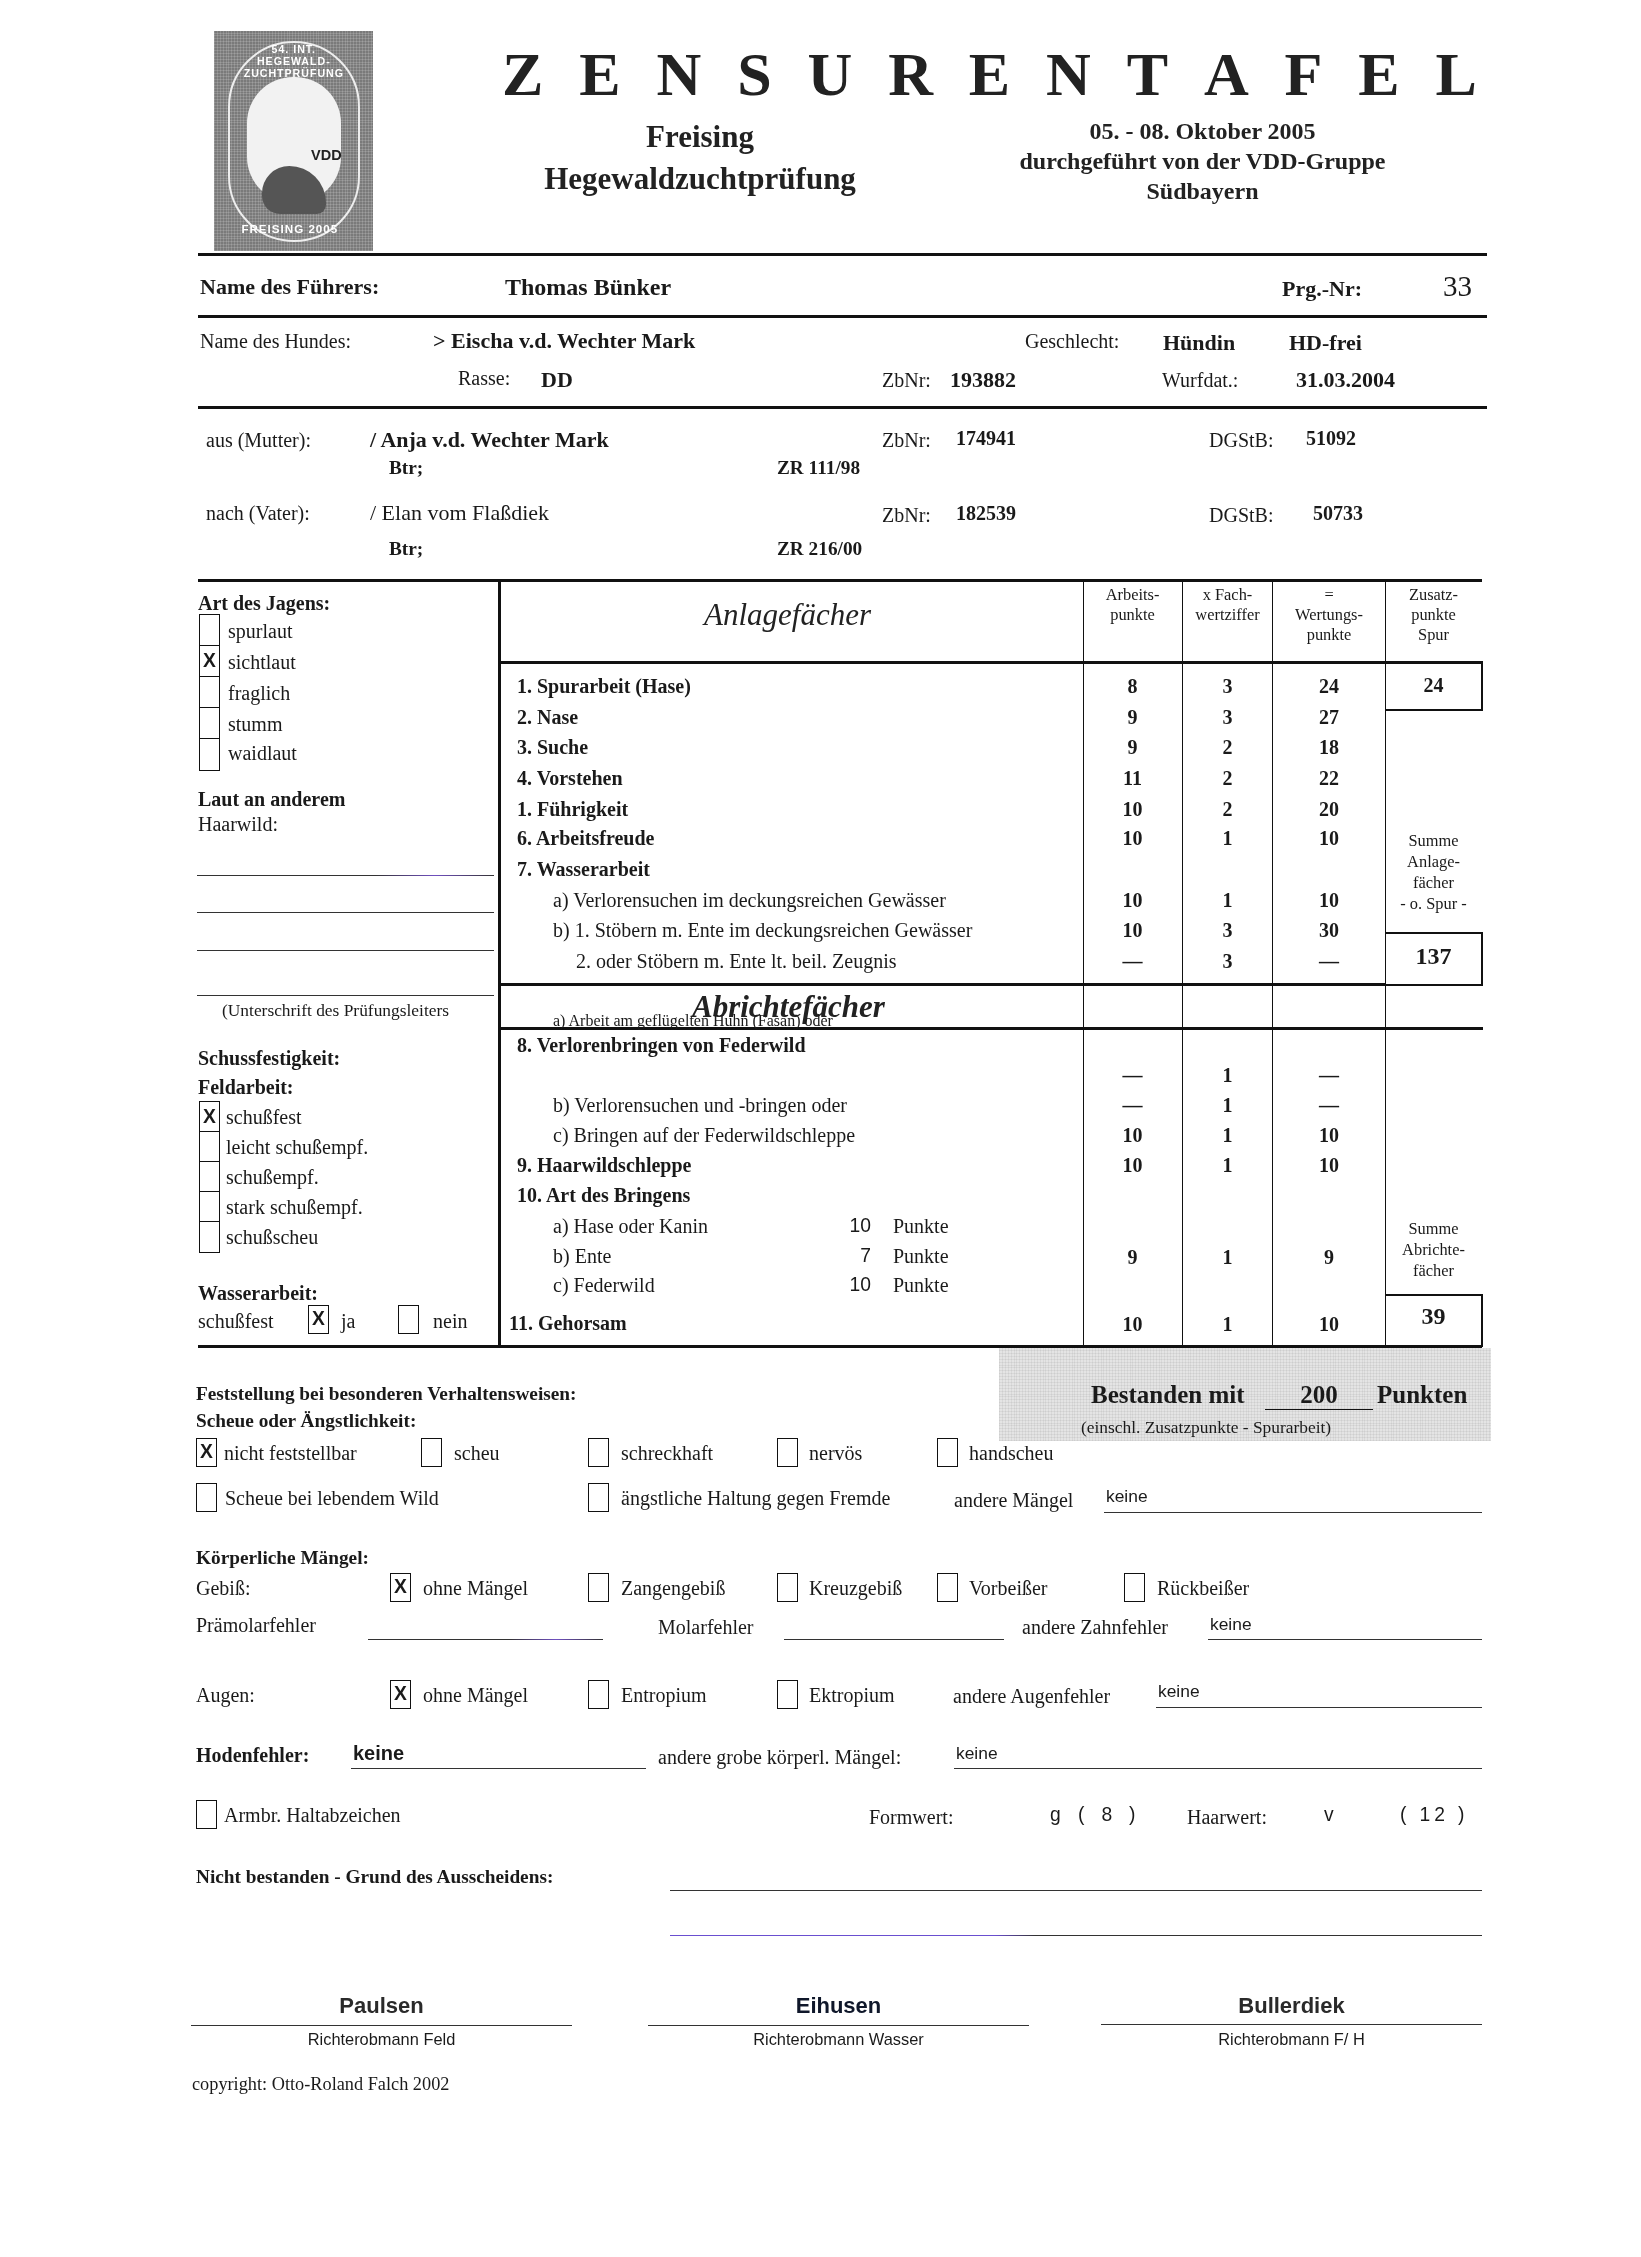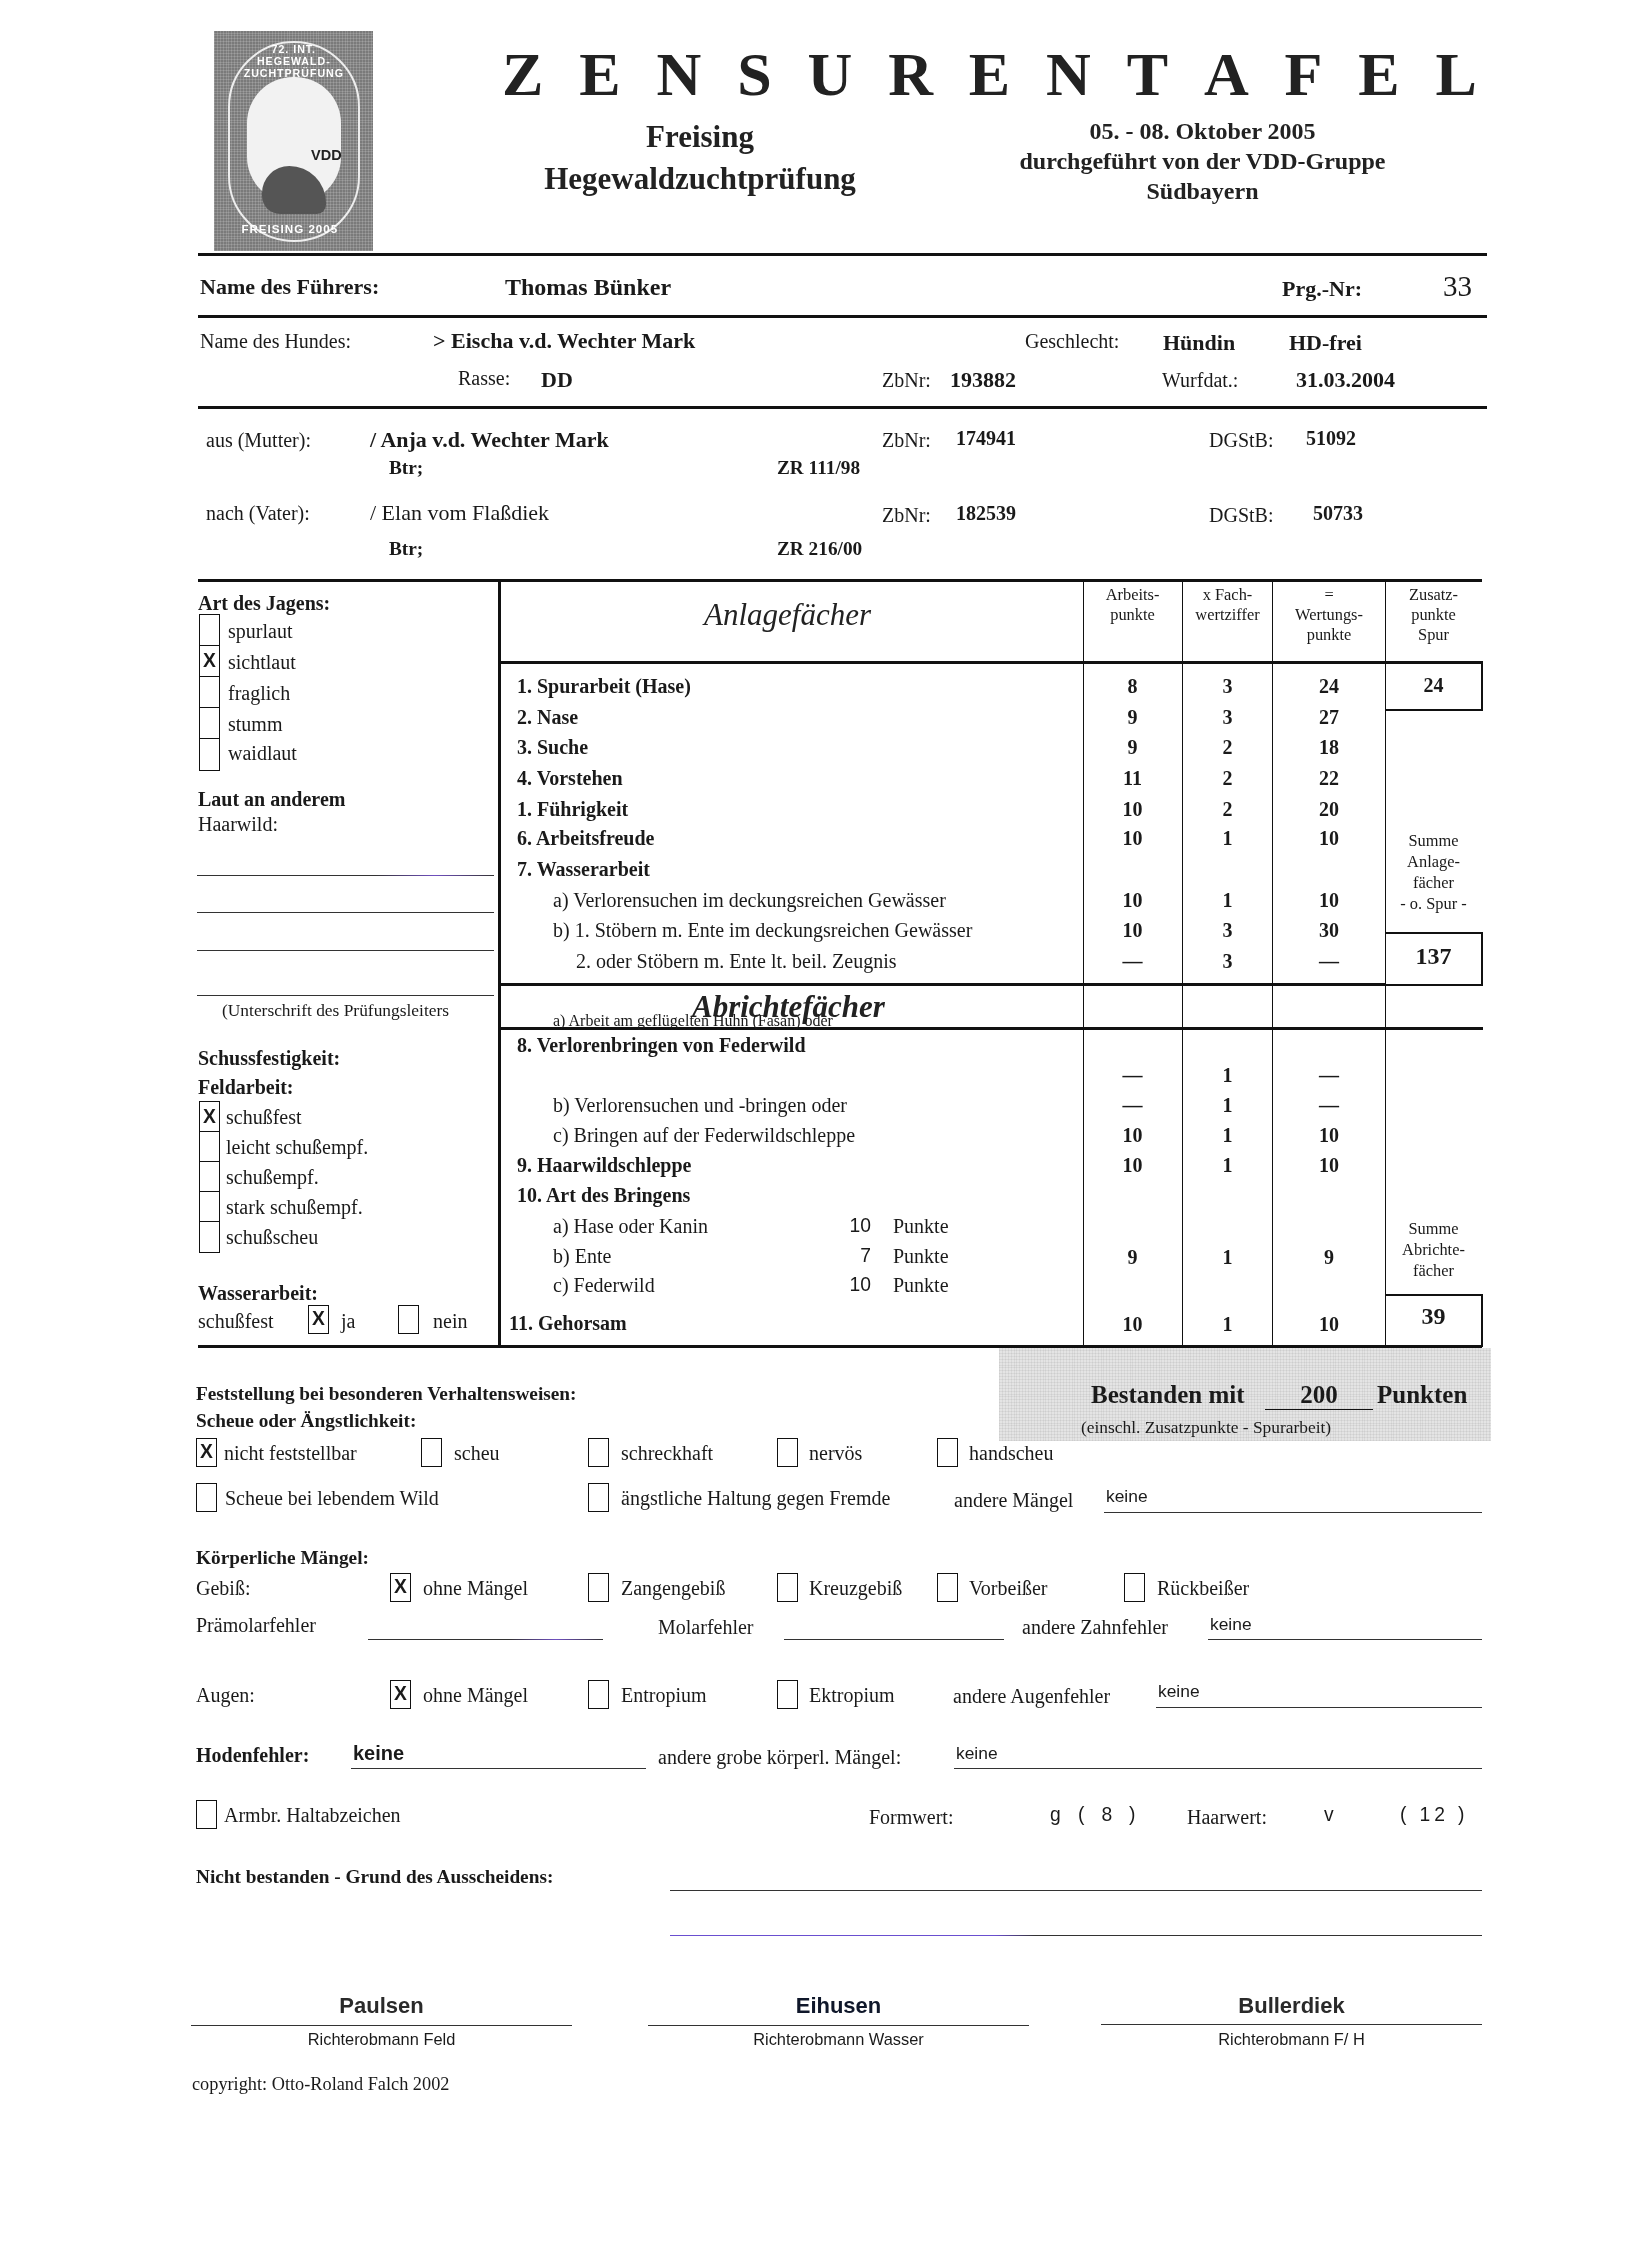--- a/index.html
+++ b/index.html
@@ -43,21 +43,21 @@
   .sans { font-family: "Liberation Sans", sans-serif; }
   .shade { position: absolute; left: 999px; top: 1348px; width: 492px; height: 93px; background: #e4e4e4;
            background-image: repeating-linear-gradient(0deg, rgba(0,0,0,0.05) 0 1px, transparent 1px 2.9px),
                              repeating-linear-gradient(90deg, rgba(0,0,0,0.05) 0 1px, transparent 1px 2.9px); }
 </style>
 </head>
 <body>
 
 <div class="logo">
   <div class="logo-oval"></div>
-  <div class="logo-top">72. INT. HEGEWALD-ZUCHTPRÜFUNG</div>
+  <div class="logo-top">54. INT. HEGEWALD-ZUCHTPRÜFUNG</div>
   <div class="logo-inner"></div>
   <div class="logo-dog"></div>
   <div class="logo-vdd">VDD</div>
   <div class="logo-bottom">FREISING 2005</div>
 </div>
 
 <div class="title">
   <span>Z</span>
   <span>E</span>
   <span>N</span>

